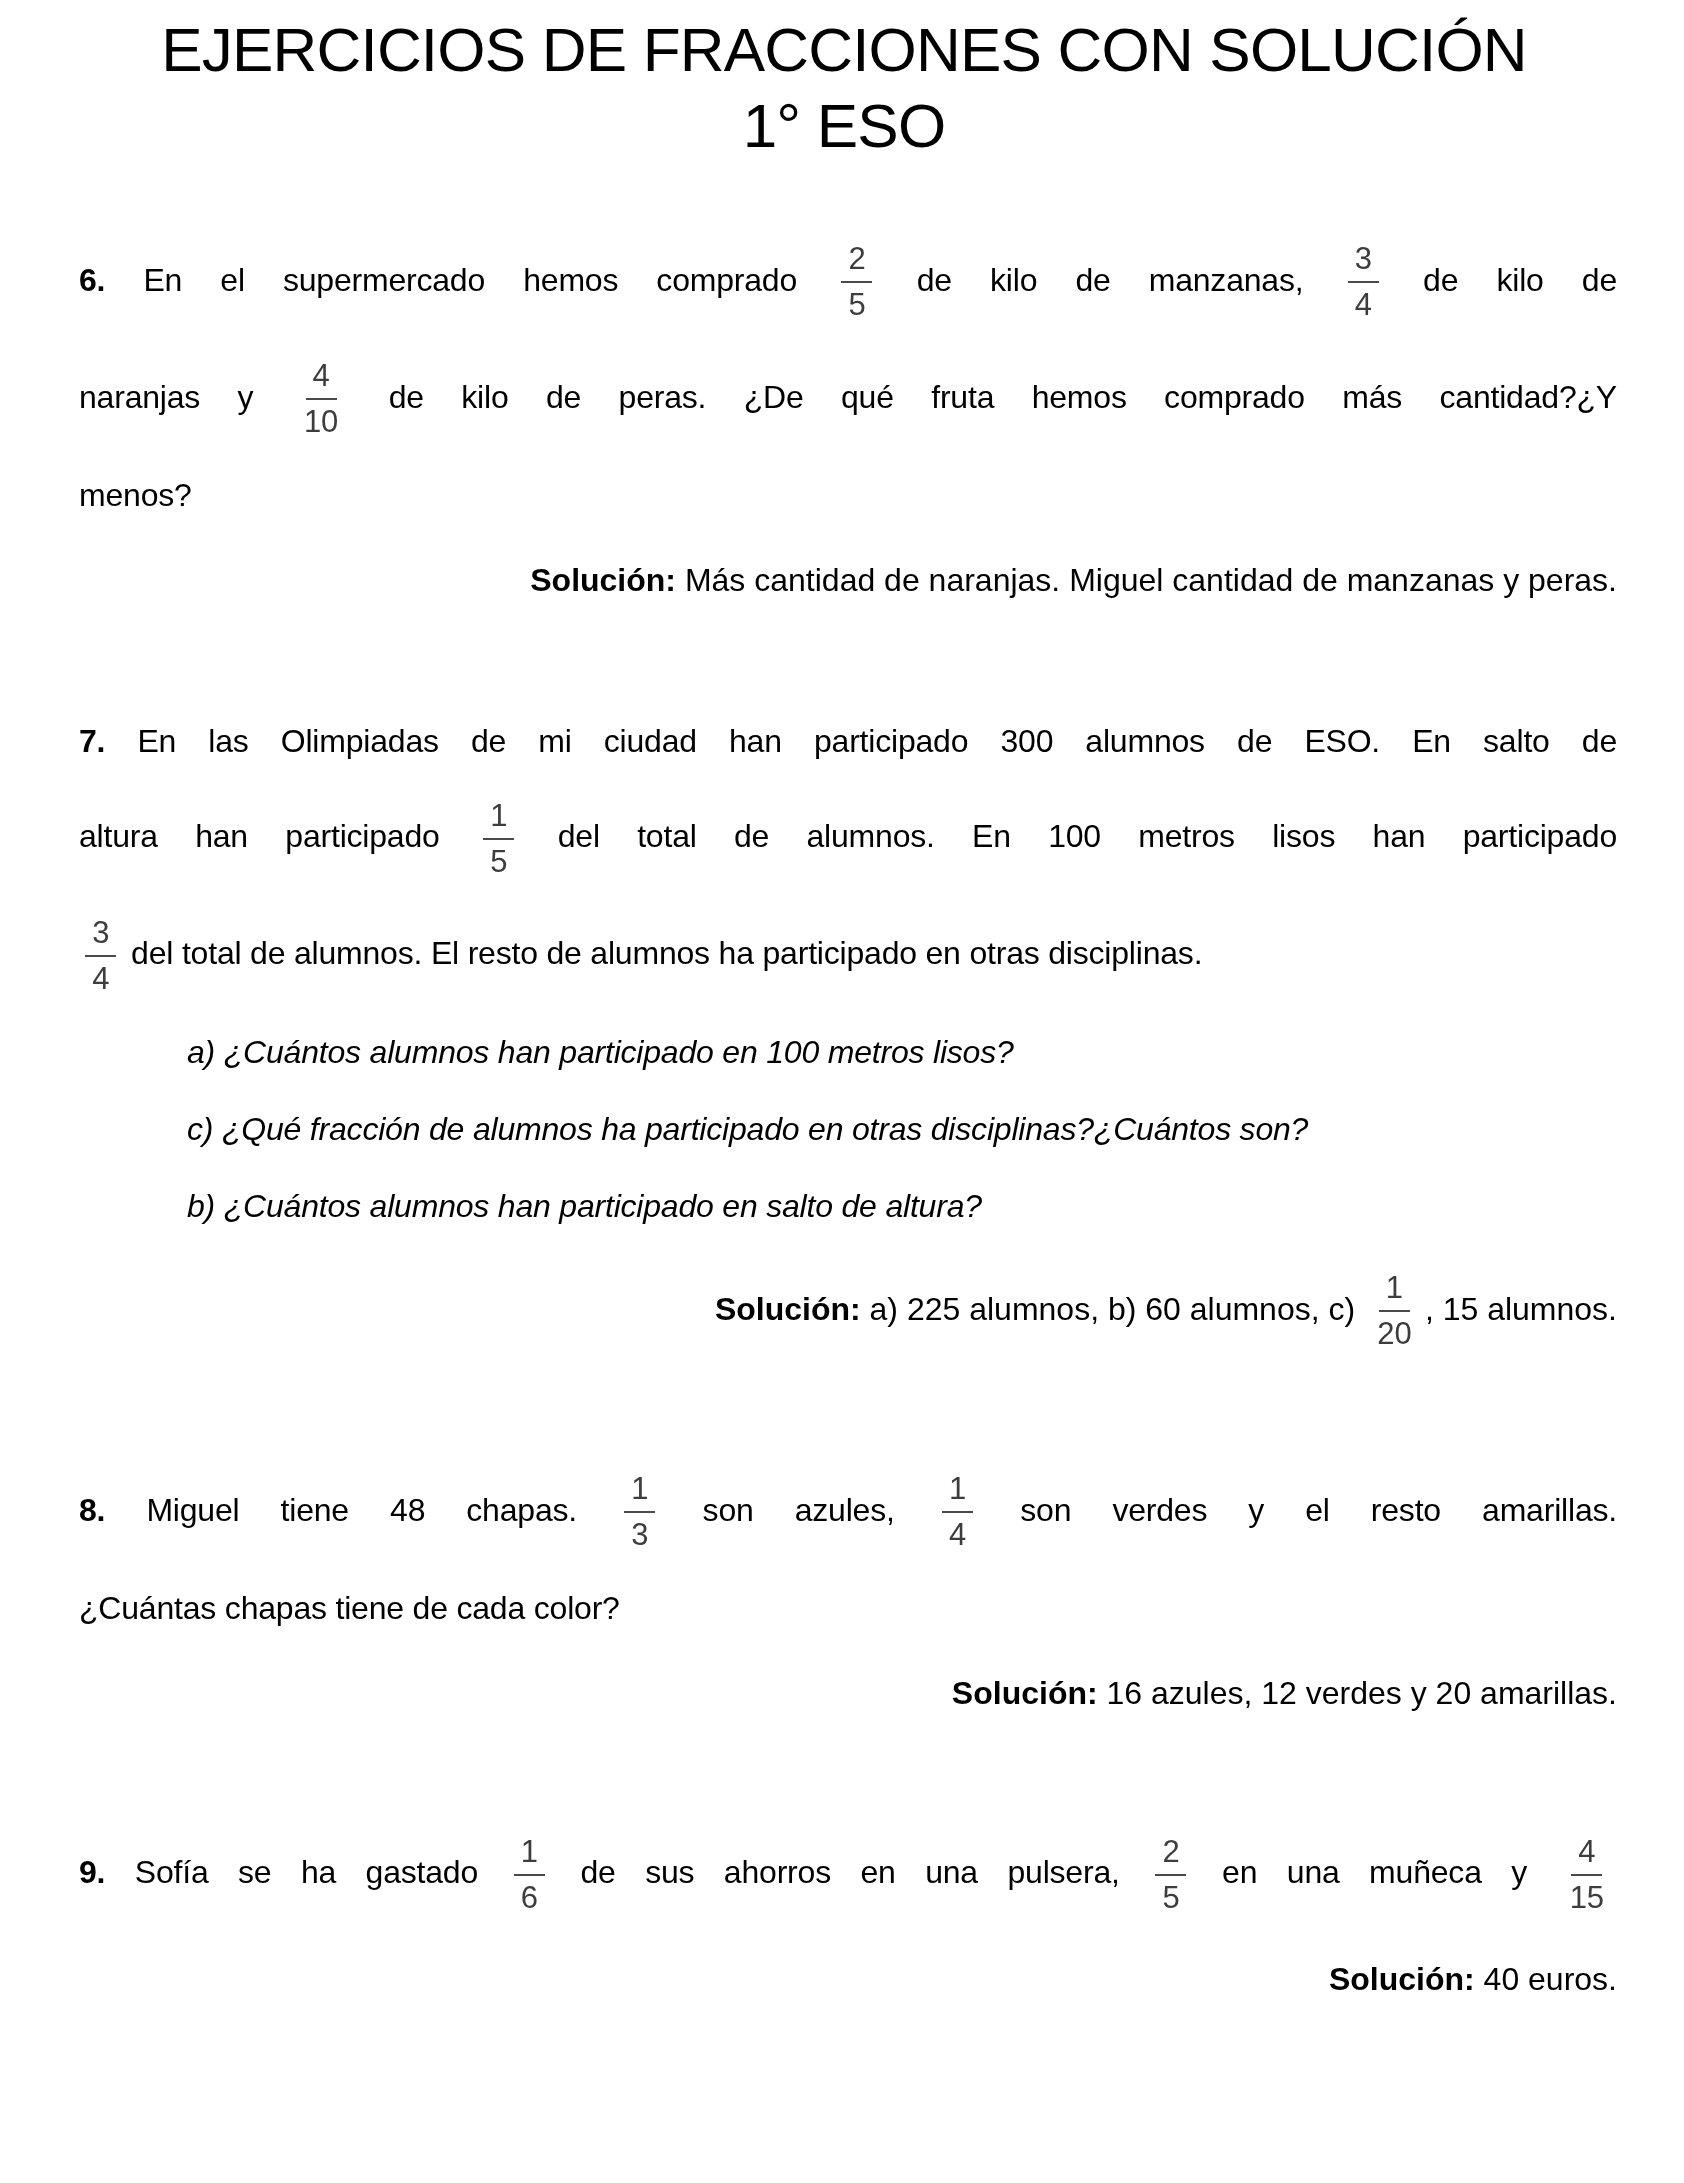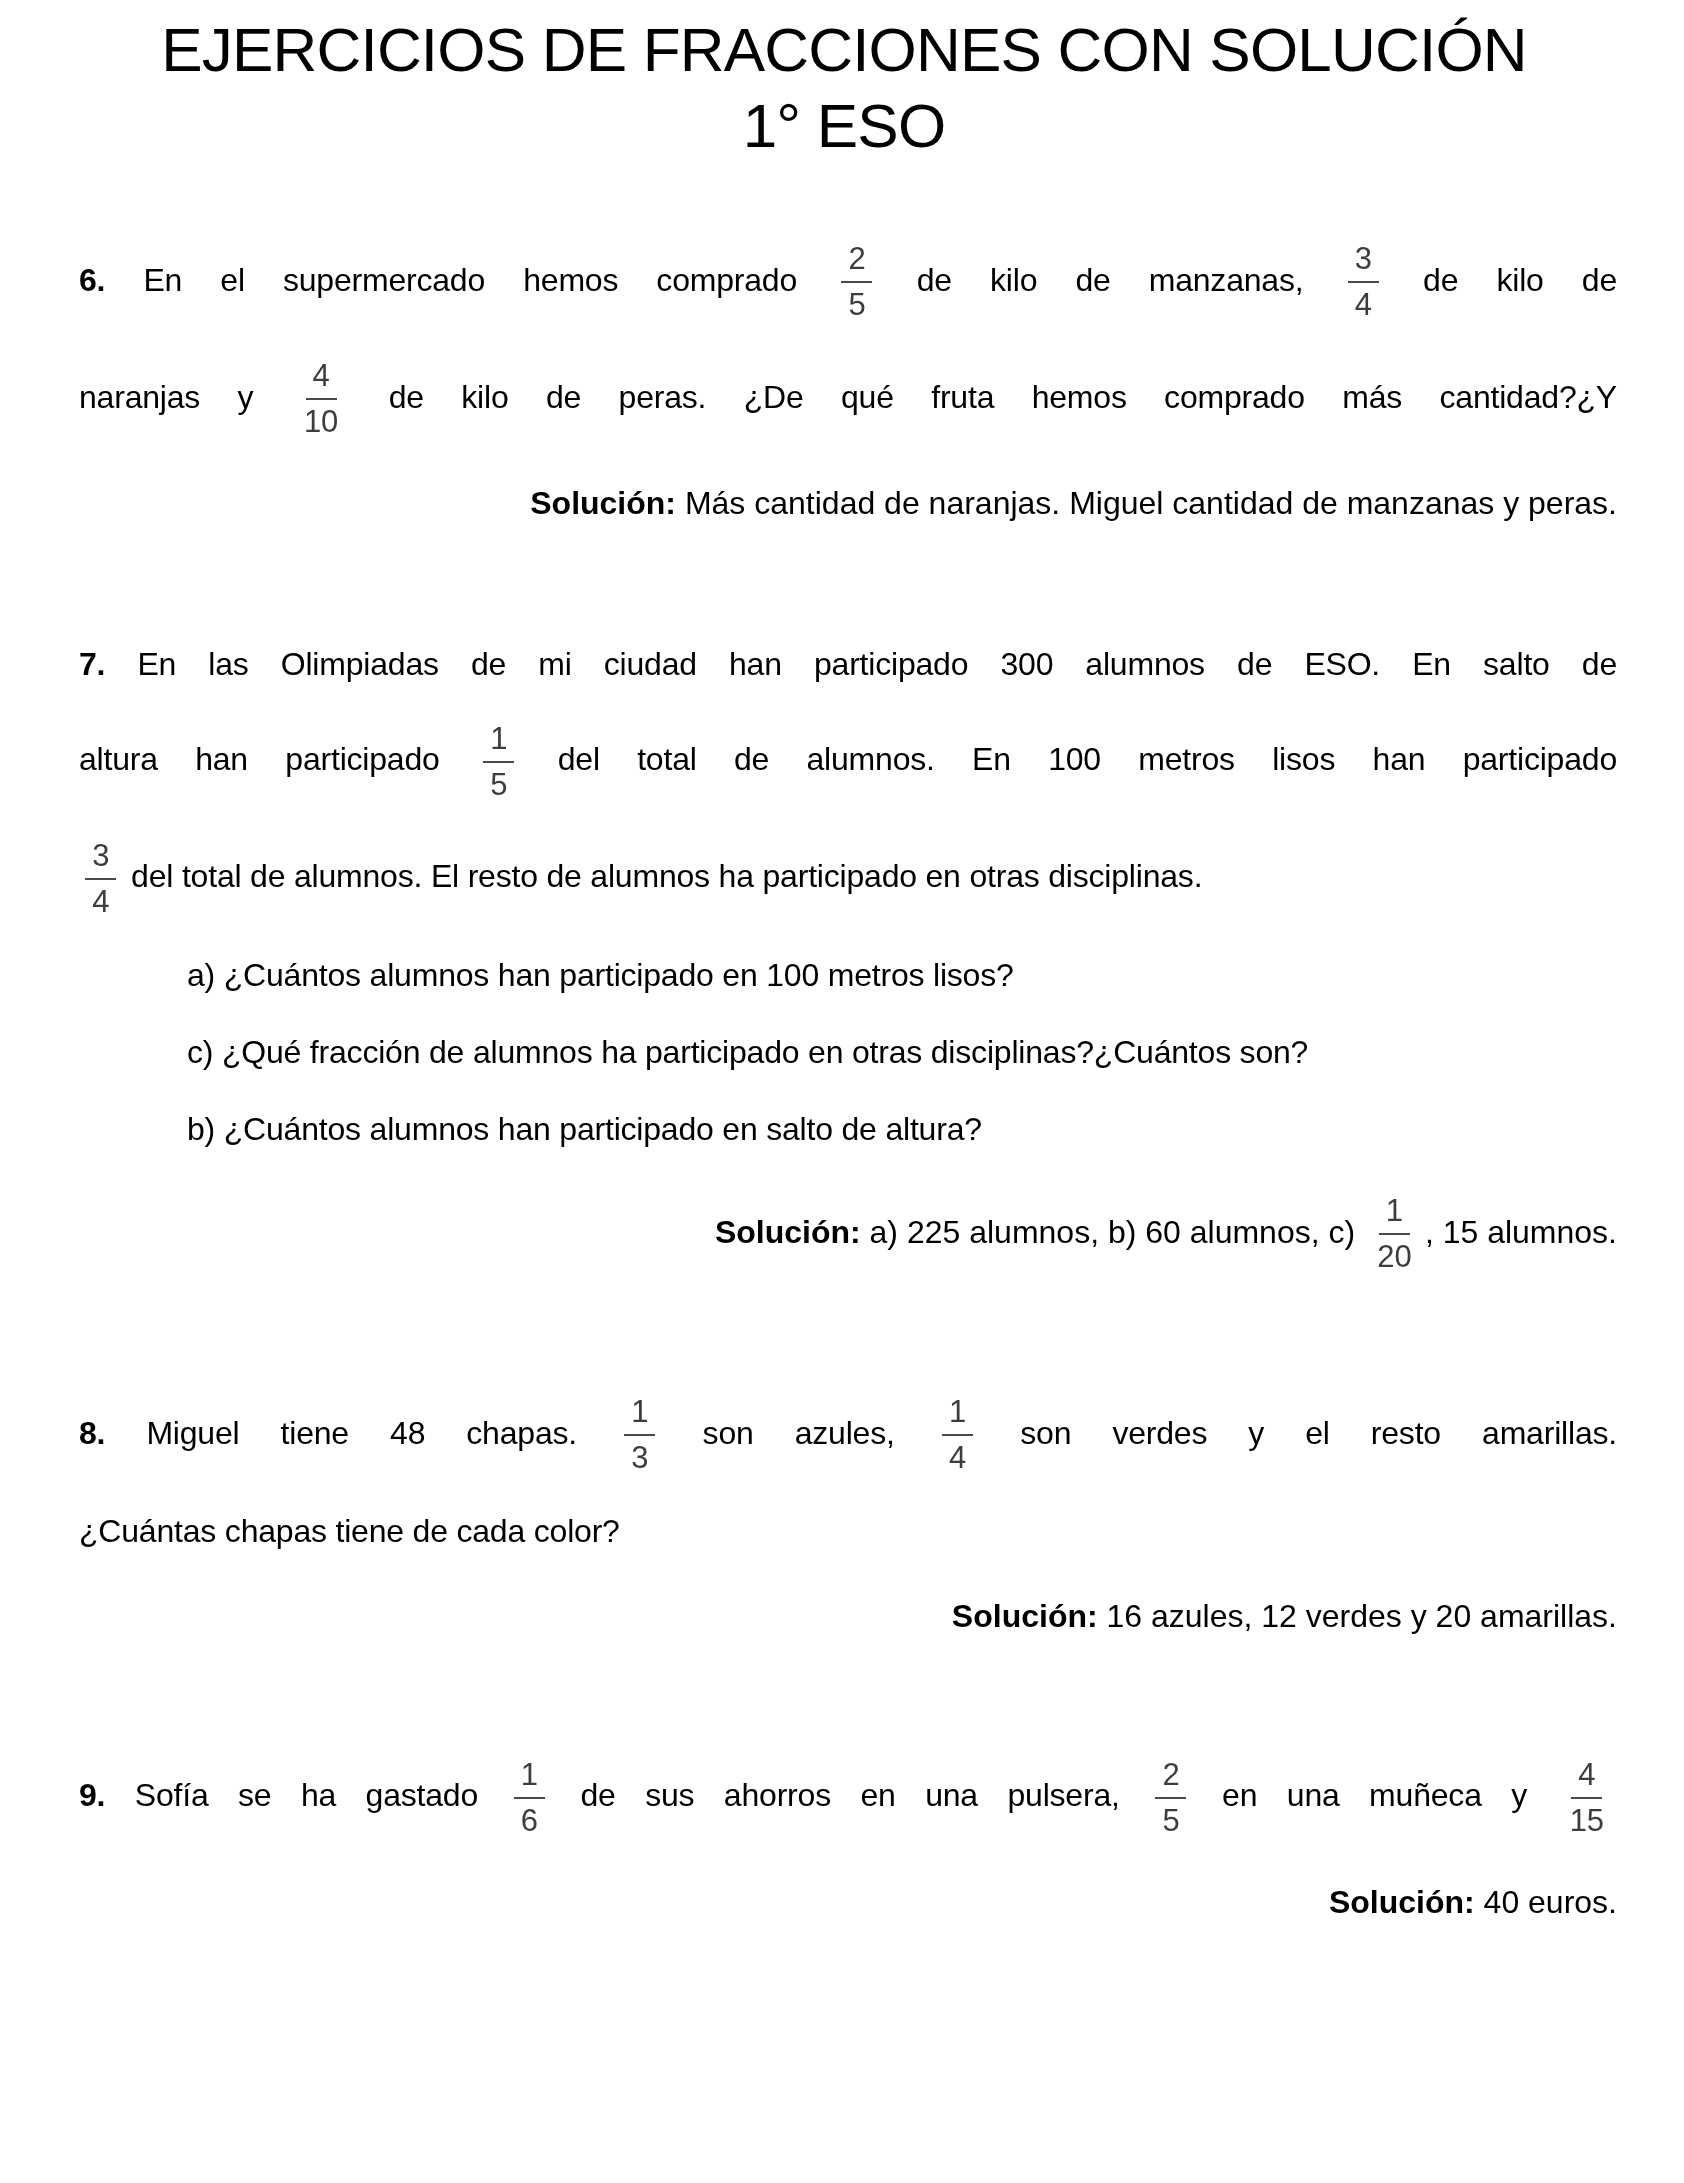--- a/index.html
+++ b/index.html
@@ -66,20 +66,21 @@
   .frac .num {
     padding: 0 7px 5.4px 7px;
     border-bottom: 2.3px solid #4a4a4a;
   }
   .frac .den {
     padding: 5.4px 7px 0 7px;
   }
   
   .qlist {
     padding-left: 108px;
+    font-style: italic;
   }
   
   .solution {
     font-size: 32px;
     line-height: 77px;
     text-align: right;
     margin-top: 7.7px;
   }
   .sol-label {
     font-weight: bold;
@@ -101,20 +102,21 @@
             <span class="num">2</span>
             <span class="den">5</span>
           </span><span> de kilo de manzanas, </span><span class="frac">
             <span class="num">3</span>
             <span class="den">4</span>
           </span><span> de kilo de</span></div>
         <div class="line j"><span>naranjas y </span><span class="frac">
             <span class="num">4</span>
             <span class="den">10</span>
           </span><span> de kilo de peras. ¿De qué fruta hemos comprado más cantidad?¿Y</span></div>
+        <div class="line l"><span>menos?</span></div>
         <div class="solution"><span class="sol-label">Solución:</span><span> Más cantidad de naranjas. Miguel cantidad de manzanas y peras.</span></div>
       </div>
       <div class="exercise">
         <div class="line j"><span class="ex-num">7.</span><span> En las Olimpiadas de mi ciudad han participado 300 alumnos de ESO. En salto de</span></div>
         <div class="line j"><span>altura han participado </span><span class="frac">
             <span class="num">1</span>
             <span class="den">5</span>
           </span><span> del total de alumnos. En 100 metros lisos han participado</span></div>
         <div class="line l"><span class="frac">
             <span class="num">3</span>

